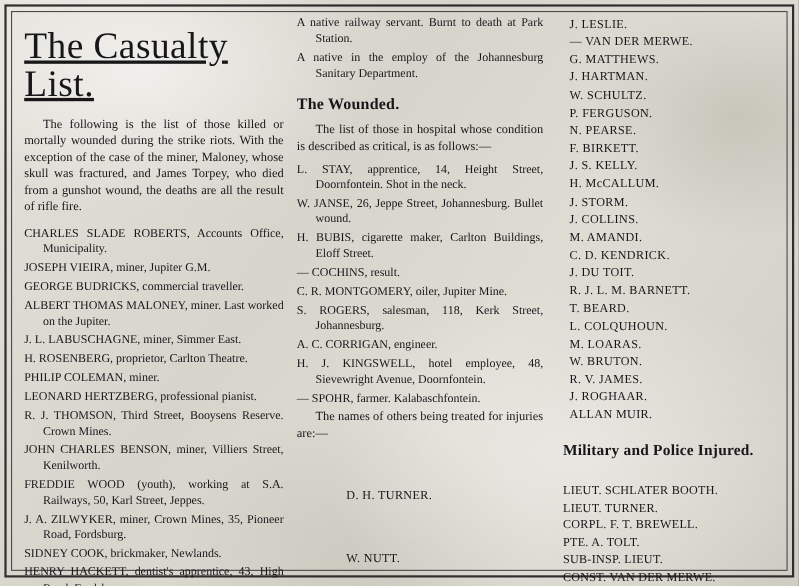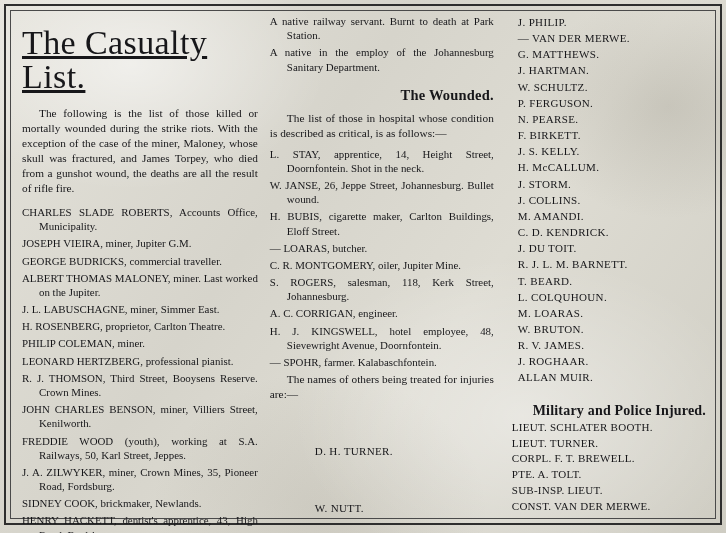--- a/index.html
+++ b/index.html
@@ -73,27 +73,27 @@
     text-align: left;
     letter-spacing: 0.4px;
     margin: 12px 0 12px 0;
     padding: 0;
     line-height: 1;
     text-decoration: underline;
   }
   h2.section {
     font-size: 14.5px;
     font-weight: bold;
-    text-align: right;
+    text-align: left;
     margin: 13px 0 7px 0;
     padding: 0;
     letter-spacing: 0.2px;
   }
   h2.section.mil {
-    margin: 17px 0 1px 0;
+    margin: 17px 0 20px 0;
     font-size: 14px;
   }
   p.intro {
     font-size: 11.3px;
     line-height: 1.33;
     text-align: justify;
     margin: 0 0 9px 0;
     text-indent: 17px;
     -webkit-hyphens: auto;
     hyphens: auto;
@@ -178,21 +178,21 @@
             <li>A native in the employ of the Johannesburg Sanitary Department.</li>
           </ul>
 
         <h2 class="section">The Wounded.</h2>
         <p class="intro tight">The list of those in hospital whose condition is described as critical, is as follows:—</p>
 
         <ul class="entries" id="critical-list">
             <li>L. STAY, apprentice, 14, Height Street, Doornfontein. Shot in the neck.</li>
             <li>W. JANSE, 26, Jeppe Street, Johannesburg. Bullet wound.</li>
             <li>H. BUBIS, cigarette maker, Carlton Buildings, Eloff Street.</li>
-            <li>— LOARAS, butcher.</li>
+            <li>— COCHINS, result.</li>
             <li>C. R. MONTGOMERY, oiler, Jupiter Mine.</li>
             <li>S. ROGERS, salesman, 118, Kerk Street, Johannesburg.</li>
             <li>A. C. CORRIGAN, engineer.</li>
             <li>H. J. KINGSWELL, hotel employee, 48, Sievewright Avenue, Doornfontein.</li>
             <li>— SPOHR, farmer. Kalabaschfontein.</li>
           </ul>
 
         <p class="intro">The names of others being treated for injuries are:—</p>
 
         <ul class="plain indented" id="others-col2">
@@ -202,21 +202,21 @@
             <li>J. BABROSE.</li>
             <li>C. BISHOP.</li>
             <li>M. DUNMORE.</li>
             <li>W. C. ROBERTSON.</li>
             <li>L. DU PREEZ.</li>
           </ul>
       </div>
 
       <div class="col col-3">
         <ul class="plain col3" id="others-col3">
-            <li>J. PHILIP.</li>
+            <li>J. LESLIE.</li>
             <li>— VAN DER MERWE.</li>
             <li>G. MATTHEWS.</li>
             <li>J. HARTMAN.</li>
             <li>W. SCHULTZ.</li>
             <li>P. FERGUSON.</li>
             <li>N. PEARSE.</li>
             <li>F. BIRKETT.</li>
             <li>J. S. KELLY.</li>
             <li>H. McCALLUM.</li>
             <li>J. STORM.</li>

